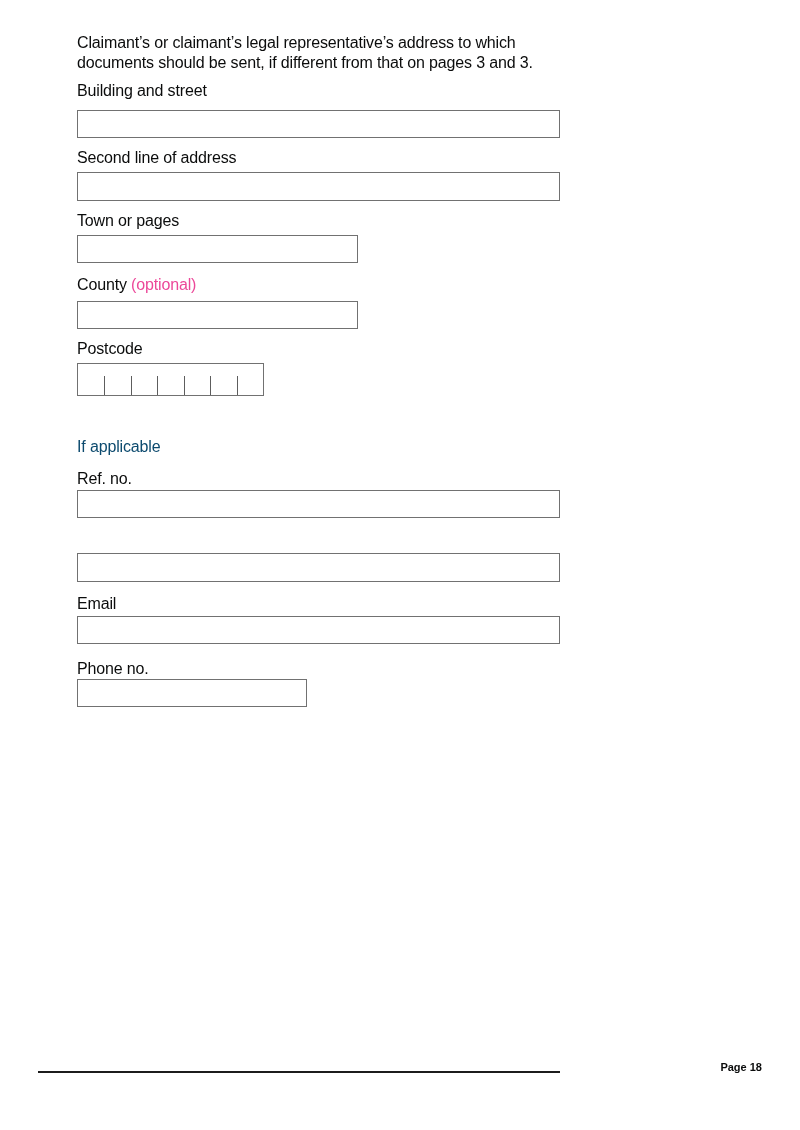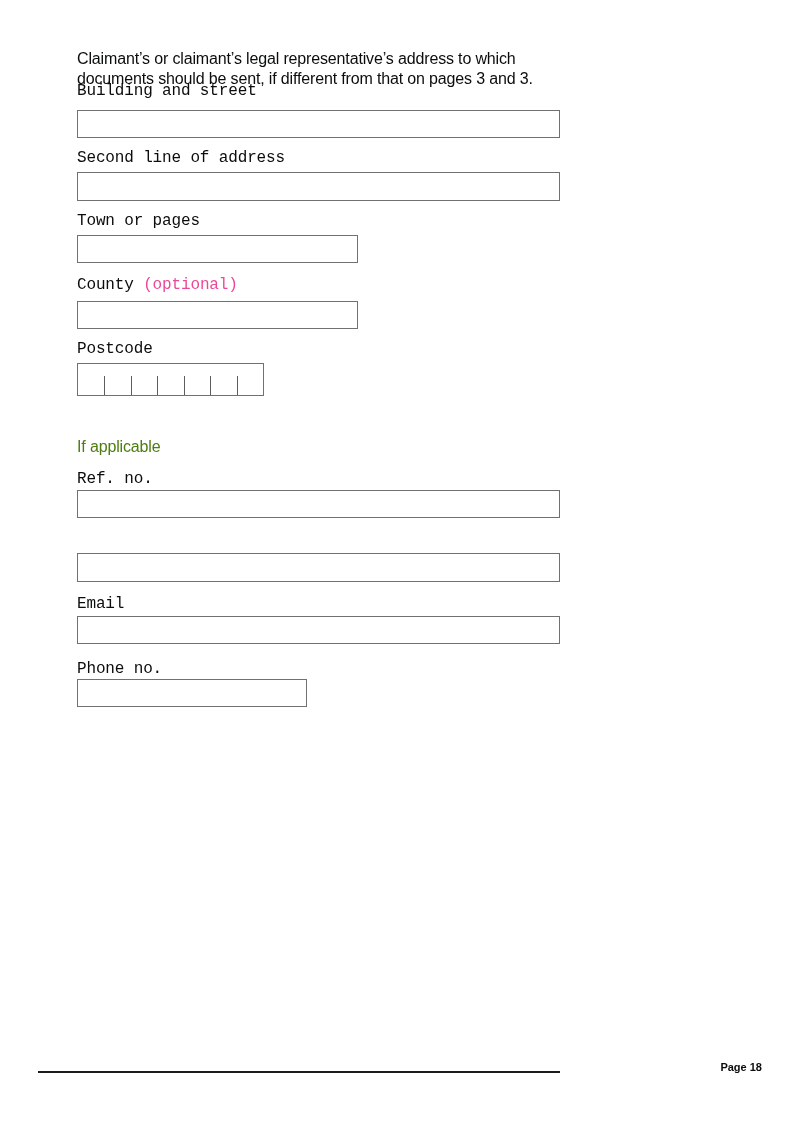--- a/index.html
+++ b/index.html
@@ -14,31 +14,29 @@
   }
   .intro-line {
     position: absolute;
     left: 77px;
     width: 520px;
     font-size: 16px;
     line-height: 20px;
     letter-spacing: -0.15px;
     color: #0b0c0c;
     white-space: nowrap;
-    margin-top: 16px;
   }
   .field-label {
     position: absolute;
     left: 77px;
     font-size: 16px;
     line-height: 20px;
     letter-spacing: -0.15px;
     color: #0b0c0c;
     white-space: nowrap;
-    font-family: Liberation Mono, monospace;
   }
   .optional-suffix { color: #ec4899; }
   .text-box {
     position: absolute;
     left: 77px;
     box-sizing: border-box;
     height: 28px;
     border: 1px solid #717171;
     background: #ffffff;
     font-family: "Liberation Sans", sans-serif;
@@ -64,21 +62,21 @@
     width: 1px;
     height: 19px;
     background: #5d5d5d;
   }
   .section-heading {
     position: absolute;
     left: 77px;
     font-size: 16px;
     line-height: 20px;
     letter-spacing: -0.15px;
-    color: #4d7c0f;
+    color: #0c4a6e;
     white-space: nowrap;
   }
   .footer-rule {
     position: absolute;
     left: 38px;
     top: 1071px;
     width: 522px;
     height: 2px;
     background: #1c1c1c;
   }

